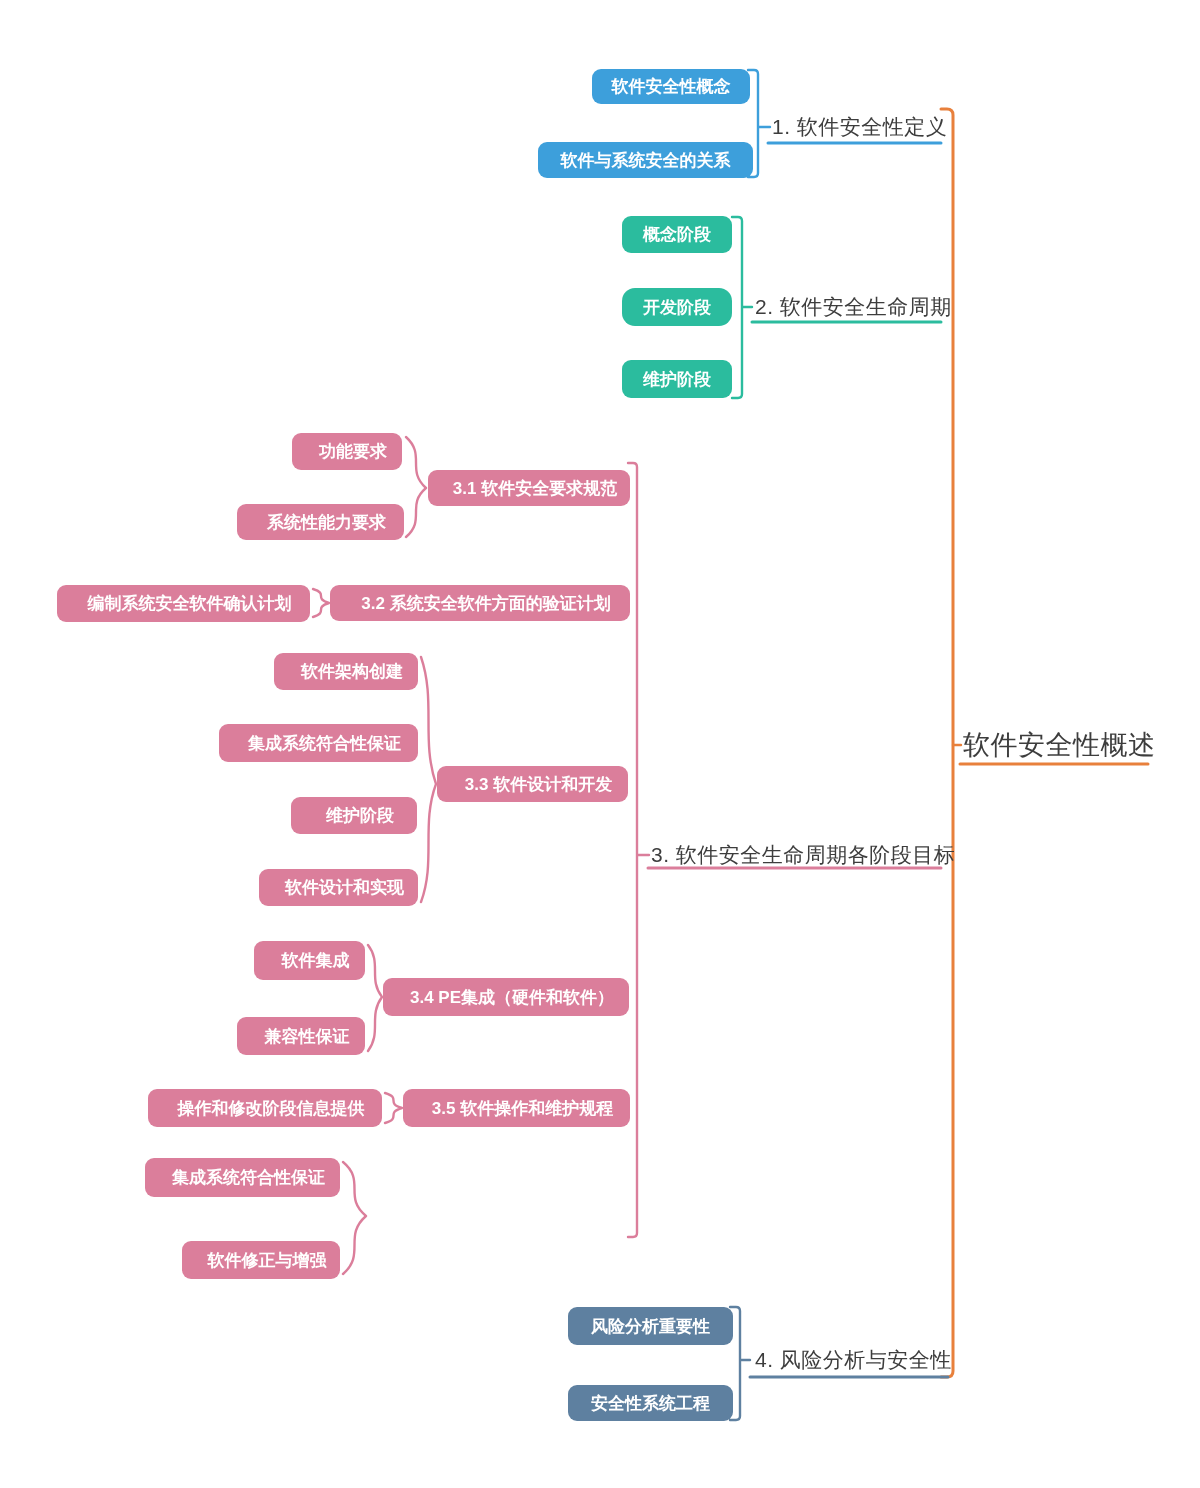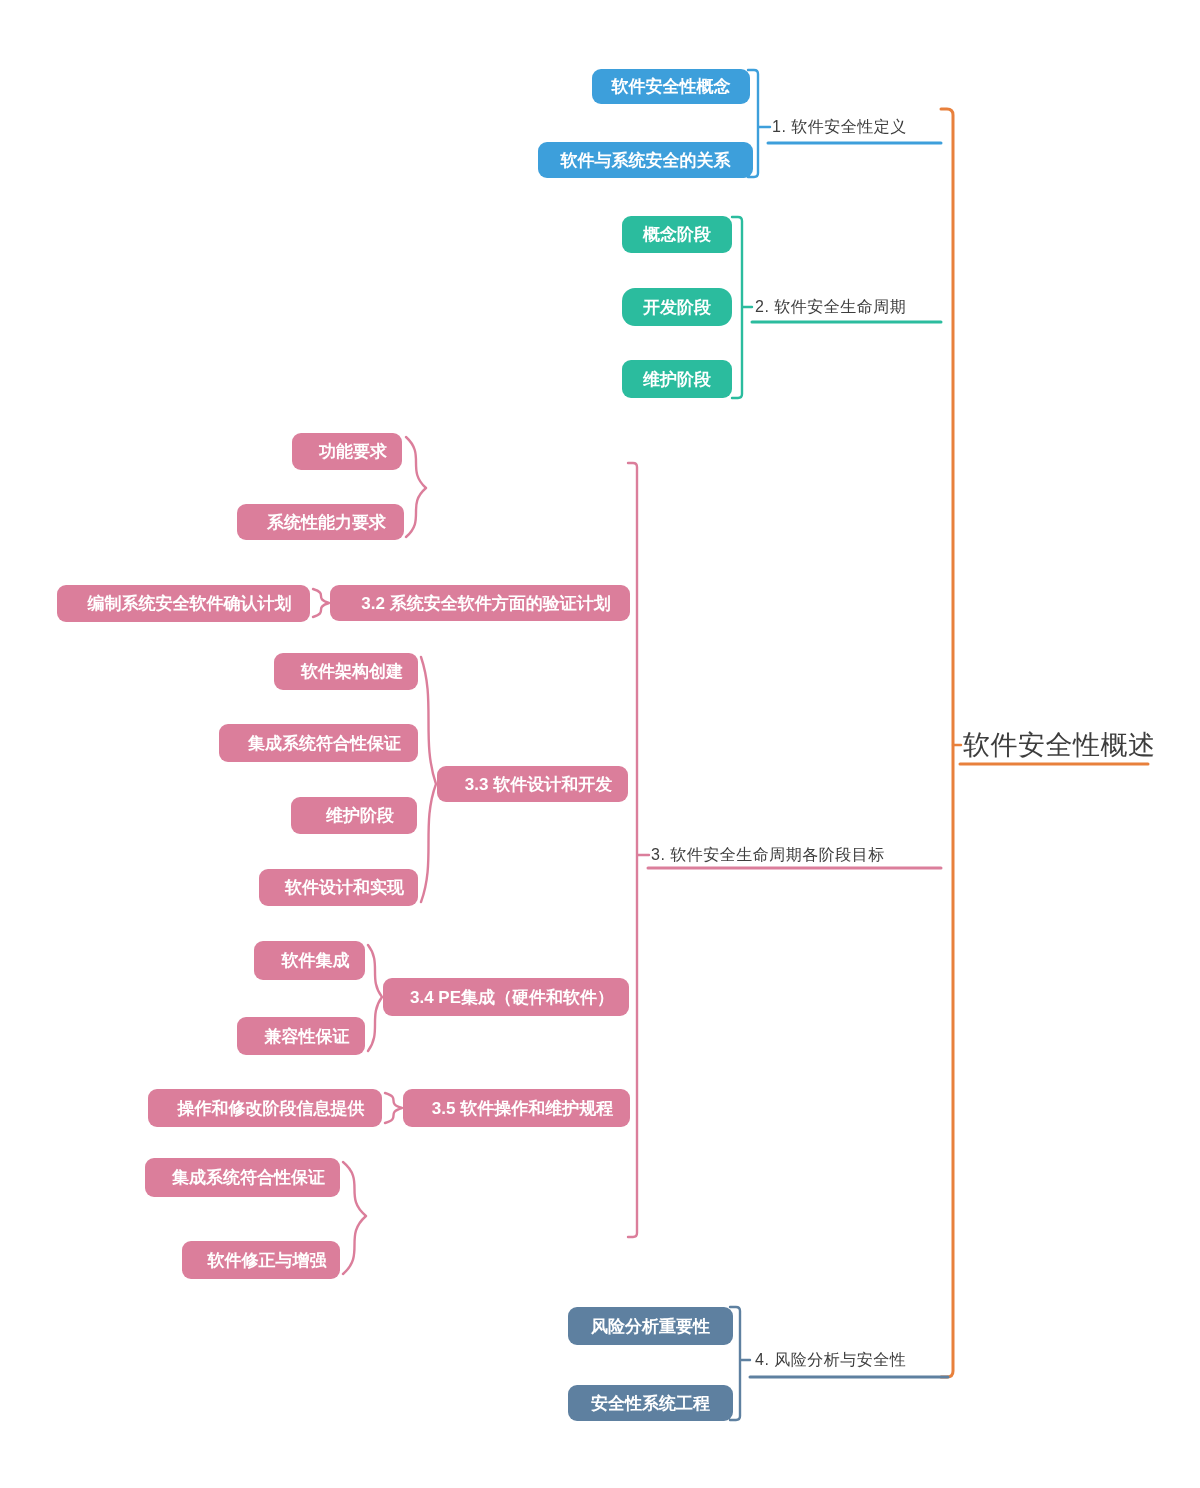--- a/index.html
+++ b/index.html
@@ -27,21 +27,21 @@
     white-space:nowrap;line-height:1;
     box-sizing:border-box;
   }
   .bg-blue{background:var(--c-blue);}
   .bg-green{background:var(--c-green);}
   .bg-pink{background:var(--c-pink);padding-left:12px;}
   .bg-slate{background:var(--c-slate);}
   .branch-label{
     position:absolute;z-index:1;
     color:var(--c-label);
-    font-size:16px;font-weight:400;letter-spacing:.5px;
+    font-size:21px;font-weight:400;letter-spacing:.5px;
     white-space:nowrap;line-height:26px;height:26px;
   }
   .root-label{
     position:absolute;z-index:1;
     color:var(--c-label);
     font-size:27px;font-weight:400;letter-spacing:.5px;
     white-space:nowrap;line-height:32px;height:32px;
   }
 </style>
 </head>
@@ -81,20 +81,21 @@
   <div class="branch-label" style="left:651px;top:842px;">3. 软件安全生命周期各阶段目标</div>
   <div class="branch-label" style="left:755px;top:1347px;">4. 风险分析与安全性</div>
 
   <div class="node bg-blue" style="left:592px;top:69px;width:158px;height:35px;">软件安全性概念</div>
   <div class="node bg-blue" style="left:538px;top:142px;width:215px;height:36px;">软件与系统安全的关系</div>
 
   <div class="node bg-green" style="left:622px;top:216px;width:110px;height:37px;">概念阶段</div>
   <div class="node bg-green" style="left:622px;top:288px;width:110px;height:38px;border-radius:13px;">开发阶段</div>
   <div class="node bg-green" style="left:622px;top:360px;width:110px;height:38px;">维护阶段</div>
 
+  <div class="node bg-pink" style="left:428px;top:470px;width:202px;height:36px;">3.1 软件安全要求规范</div>
   <div class="node bg-pink" style="left:330px;top:585px;width:300px;height:36px;">3.2 系统安全软件方面的验证计划</div>
   <div class="node bg-pink" style="left:437px;top:766px;width:191px;height:36px;">3.3 软件设计和开发</div>
   <div class="node bg-pink" style="left:383px;top:978px;width:246px;height:38px;">3.4 PE集成（硬件和软件）</div>
   <div class="node bg-pink" style="left:403px;top:1089px;width:227px;height:38px;">3.5 软件操作和维护规程</div>
 
   <div class="node bg-pink" style="left:292px;top:433px;width:110px;height:37px;">功能要求</div>
   <div class="node bg-pink" style="left:237px;top:504px;width:167px;height:36px;">系统性能力要求</div>
   <div class="node bg-pink" style="left:57px;top:585px;width:253px;height:37px;">编制系统安全软件确认计划</div>
   <div class="node bg-pink" style="left:274px;top:653px;width:144px;height:37px;">软件架构创建</div>
   <div class="node bg-pink" style="left:219px;top:724px;width:199px;height:38px;">集成系统符合性保证</div>

